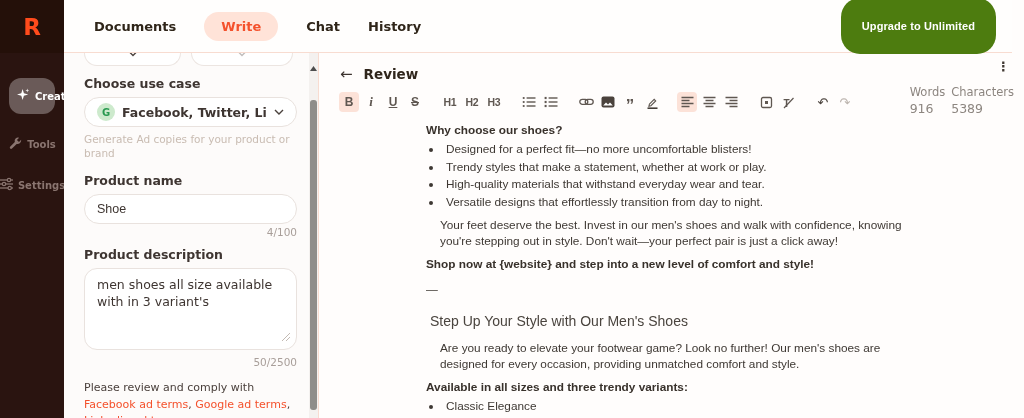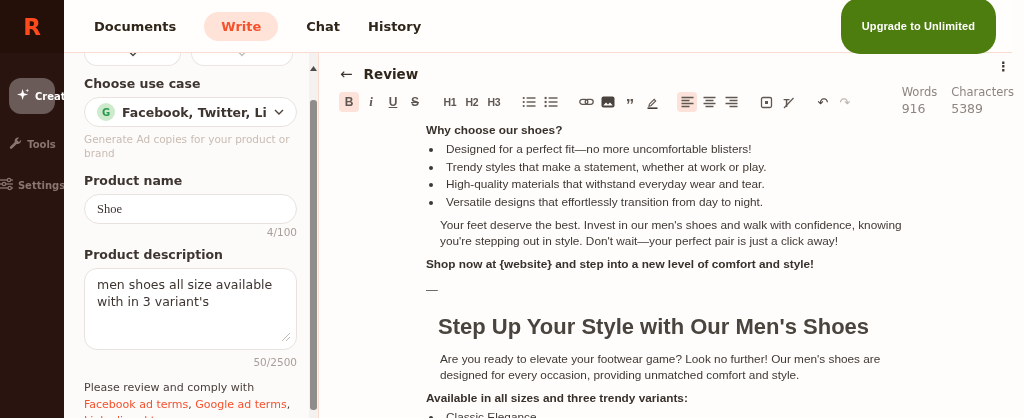--- a/index.html
+++ b/index.html
@@ -22,21 +22,21 @@
   
   .panel{position:absolute;left:64px;top:53px;width:245px;bottom:0;background:#fdfbfa;padding:0 12px 0 20px;box-sizing:border-box;color:#3e3531;}
   .stub-row{display:flex;gap:10px;margin-bottom:10px;}
   .stub{height:12px;border:1px solid #ece5e1;border-top:none;border-radius:0 0 15px 15px;background:#fff;position:relative;}
   .stub svg{position:absolute;left:50%;top:-2px;transform:translateX(-50%);}
   .lbl{font-size:12.5px;font-weight:700;color:#3e3531;margin:10px 0 6px;}
   .pill{display:flex;align-items:center;gap:7px;height:30px;border:1px solid #e9e2de;border-radius:16px;background:#fff;padding:0 12px;box-sizing:border-box;cursor:pointer;}
   .pill .val{font-size:12.5px;font-weight:700;color:#3e3531;flex:1;white-space:nowrap;overflow:hidden;}
   .badge{width:18px;height:18px;border-radius:50%;background:#cdeacd;color:#27994f;font-size:10px;font-weight:800;display:flex;align-items:center;justify-content:center;flex:0 0 auto;}
   .helper{font-size:10.5px;color:#c9bcb2;margin-top:6px;line-height:1.3;}
-  .tinput{width:100%;height:30px;border:1px solid #e9e2de;border-radius:16px;background:#fff;padding:0 12px;box-sizing:border-box;font-size:12.5px;color:#3e3531;font-family:Liberation Serif, serif;outline:none;}
+  .tinput{width:100%;height:30px;border:1px solid #e9e2de;border-radius:16px;background:#fff;padding:0 12px;box-sizing:border-box;font-size:12.5px;color:#3e3531;font-family:Liberation Sans, sans-serif;outline:none;}
   .ta-wrap{position:relative;}
   .tarea{width:100%;height:82px;border:1px solid #e9e2de;border-radius:13px;background:#fff;padding:8px 12px;box-sizing:border-box;font-size:12.5px;color:#3e3531;font-family:"DejaVu Sans",sans-serif;resize:none;outline:none;line-height:1.35;}
   .ta-handle{position:absolute;right:7px;bottom:9px;}
   .counter{text-align:right;font-size:10.5px;color:#a89e99;margin-top:2px;}
   .note{font-size:11px;line-height:1.5;color:#4a403c;margin-top:12px;}
   .note a{color:#f4512c;text-decoration:none;cursor:pointer;}
 
   
   .scrollbar{position:absolute;left:309px;top:53px;width:9px;bottom:0;background:#f4f1ef;z-index:4;}
   .scroll-up{position:absolute;top:3px;left:0;width:9px;text-align:center;}
@@ -53,30 +53,30 @@
   .tbtn{min-width:20px;height:20px;display:flex;align-items:center;justify-content:center;font-size:12px;font-weight:700;color:#5f5751;background:none;border:none;padding:0 2px;margin:0 1px;border-radius:4px;cursor:pointer;font-family:"Liberation Sans",sans-serif;}
   .tbtn.active{background:#fce2d8;}
   .tbtn.it{font-style:italic;font-family:"Liberation Serif",serif;font-size:13px;}
   .tbtn.un span{text-decoration:underline;}
   .tbtn.st span{text-decoration:line-through;}
   .tbtn.hx{font-size:10.5px;letter-spacing:-.3px;}
   .tbtn.qt{font-size:17px;line-height:8px;padding-top:7px;}
   .tbtn.ud{font-size:13px;font-weight:400;color:#4a423c;}
   .tbtn.rd{font-size:13px;font-weight:400;color:#bcb4ae;}
   .tgap{width:13px;}
-  .stats{position:absolute;top:32px;right:10px;display:flex;gap:14px;color:#8d8680;font-size:11.5px;}
+  .stats{position:absolute;top:32px;right:10px;display:flex;gap:6px;color:#8d8680;font-size:11.5px;}
   .stats .num{font-size:12.5px;margin-top:2px;color:#8d8680;}
 
   
   .content{margin:10px 0 0 107px;width:492px;font-family:"Liberation Sans",sans-serif;font-size:11.8px;line-height:1.36;color:#3e3833;}
   .content .bhead{font-weight:700;color:#38312b;margin:6px 0 2px;}
   .content ul{margin:3px 0 7px;padding-left:17px;}
   .content li{margin:1.6px 0;padding-left:3px;}
   .content p{margin:7px 14px;}
-  .content .h2{font-size:22px;font-weight:700;color:#4a443e;margin:15px 12px 9px;}
+  .content .h2{font-size:14px;font-weight:400;color:#4a443e;margin:15px 4px 9px;}
   .content .dash{margin:9px 0;color:#3e3833;}
 </style>
 </head>
 <body>
 
 <div class="app">
 
   <div class="logo-cell">
     <span class="logo-letter">R</span>
   </div>

